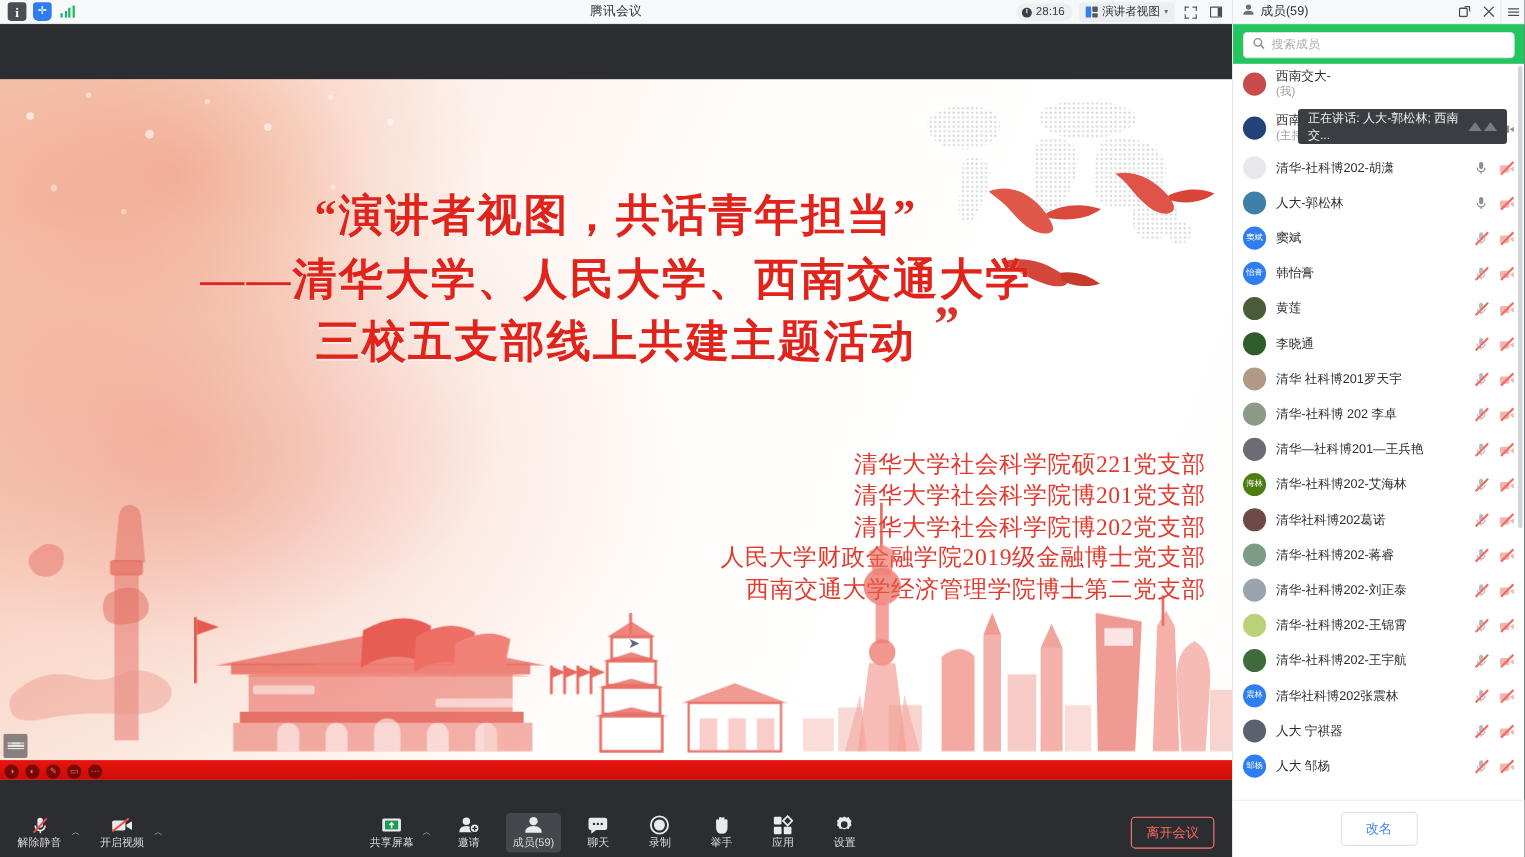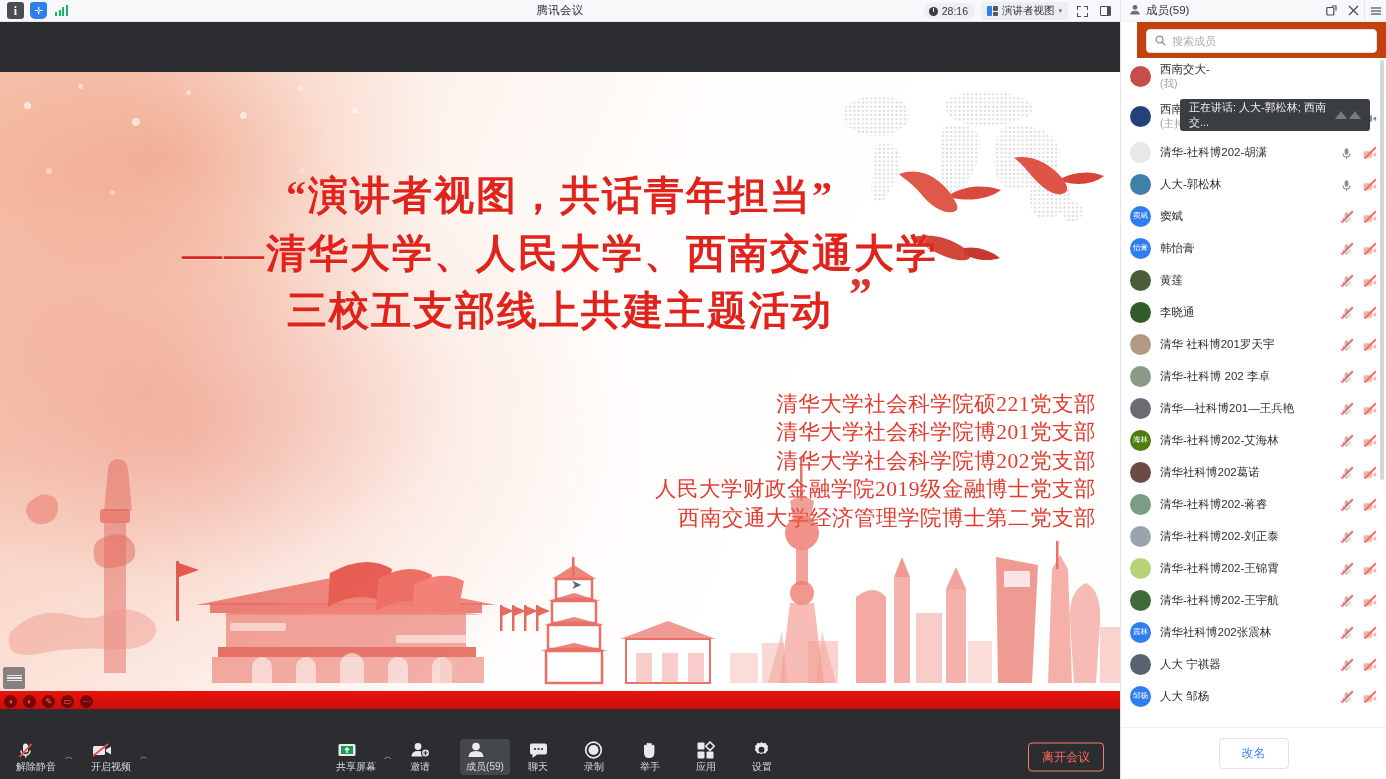--- a/index.html
+++ b/index.html
@@ -118,21 +118,21 @@
     color: #e0241c;
     font-weight: 700;
     letter-spacing: 2px;
     text-shadow: 0 1px 0 rgba(255,255,255,.5);
   }
   .st-line1 { font-size: 40px; line-height: 1.42; }
   .st-line2 { font-size: 40px; line-height: 1.44; }
   .st-line3 { font-size: 40px; line-height: 1.46; }
 
   .branches {
-    position:absolute; right: 24px; top: 318px;
+    position:absolute; right: 24px; top: 336px;
     font-family: "Liberation Serif", "DejaVu Serif", serif;
     color: #e23a2e; font-size: 21.5px; line-height: 1.32;
     text-align: right; letter-spacing: .5px;
   }
 
   
   .skyline { position:absolute; left:0; bottom:18px; width:1120px; height:300px; }
 
   .redband {
     position:absolute; left:0; bottom:0; width:1120px; height:18px;
@@ -160,21 +160,21 @@
     position:absolute; left:571px; top:506px; width:8px; height:12px;
     color:#5a6b88; font-size:13px; line-height:1;
   }
 
   
   .bottombar {
     position:absolute; left:0; top:735px; width:1120px; height:44px;
     background:#2b2d30; display:flex; align-items:center;
   }
   .bb-item {
-    display:flex; flex-direction:column; align-items:flex-start; justify-content:center;
+    display:flex; flex-direction:column; align-items:center; justify-content:center;
     min-width:44px; padding:2px 6px 3px; gap:2px; border-radius:4px;
     color:#e9eaec; cursor:pointer;
   }
   .bb-item.active { background:#44474c; }
   .bb-label { font-size:10px; color:#d8dadd; white-space:nowrap; line-height:1; }
   .bb-ico { height:19px; display:flex; align-items:flex-end; justify-content:center; }
   .bb-caret { color:#b9bcc1; font-size:8px; align-self:flex-end; margin-bottom:13px; margin-left:1px; }
   .bb-left { display:flex; align-items:center; gap:2px; padding-left:10px; }
   .bb-center { position:absolute; left:0; right:0; display:flex; align-items:center;
                justify-content:center; gap:12px; }
@@ -194,21 +194,21 @@
   .panel-head {
     height:22px; display:flex; align-items:center; padding:0 0 0 8px;
     background:#f7f8fa; border-bottom:1px solid #eceef1;
   }
   .panel-head-title { font-size:11.5px; color:#30333a; margin-left:5px; }
   .ph-actions { margin-left:auto; display:flex; align-items:center; }
   .ph-btn { width:22px; height:22px; display:flex; align-items:center; justify-content:center;
             color:#5a5d63; font-size:12px; }
   .ph-btn.sep { border-left:1px solid #e4e6ea; }
 
-  .search-wrap { padding:7px 9px 5px; background:#c2410c;margin-left:16px; }
+  .search-wrap { padding:7px 9px 5px; background:#22c55e; }
   .search-box {
     height:24px; border:1px solid #dfe1e5; border-radius:4px;
     display:flex; align-items:center; gap:6px; padding:0 8px;
     background:#fff;
   }
   .search-box input {
     border:0; outline:0; font-size:11px; color:#2e3138; flex:1;
     font-family:"Liberation Sans", sans-serif; background:transparent;
   }
   .search-box input::placeholder { color:#a9adb4; }

